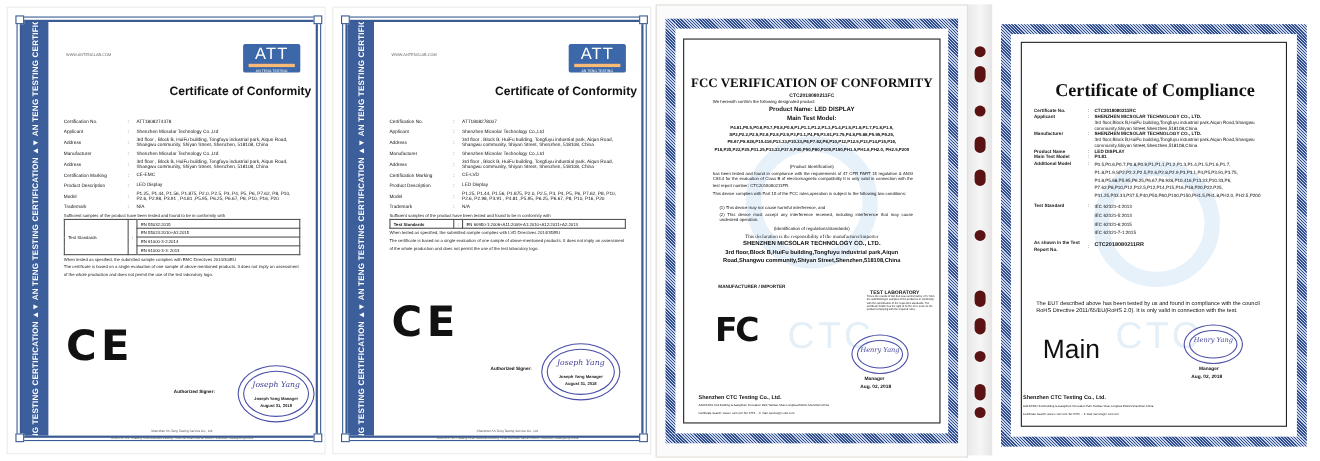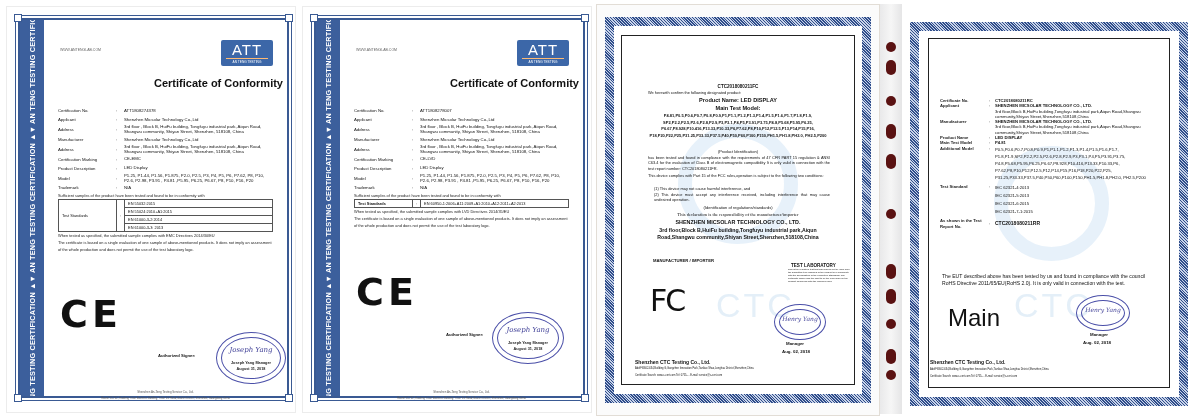--- a/index.html
+++ b/index.html
@@ -8,21 +8,21 @@
 
   
   .att { width: 290px; height: 407px; top: 6px; background: #fff; border: 1px solid #ececec; }
   .att .frame { position: absolute; left: 11px; top: 11px; right: 6px; bottom: 14px; border: 2px solid #3a5a93; outline: 1px solid #3a5a93; outline-offset: 2px; background: #fff; }
   .att .side { position: absolute; left: 0; top: 0; bottom: 0; width: 24px; background: #3c5f9c; overflow: hidden; }
   .att .side span { position: absolute; left: 50%; top: 50%; transform: translate(-50%,-50%) rotate(-90deg); white-space: nowrap; color: #fff; font-size: 7.3px; font-weight: bold; letter-spacing: 0.2px; }
   .att .corner { position: absolute; width: 8px; height: 8px; border: 1px solid #3a5a93; background: #fff; }
   .att .body { position: absolute; left: 28px; top: 0; right: 4px; bottom: 0; }
   .att .url { position: absolute; left: 12px; top: 28px; font-size: 3.5px; color: #666; }
   .att .logo { position: absolute; right: 10px; top: 20px; width: 52px; height: 26px; background: #3c67a8; border-radius: 2px; color: #fff; text-align: center; }
-  .att .logo .big { font-size: 15px; letter-spacing: 1px; line-height: 17px; display: block; border-bottom: 1px solid #fdba74; margin: 1px 5px 0 5px; }
+  .att .logo .big { font-size: 15px; letter-spacing: 1px; line-height: 17px; display: block; border-bottom: 3px solid #fdba74; margin: 1px 5px 0 5px; }
   .att .logo .small { font-size: 3.2px; display: block; margin-top: 1px; }
   .att .title { position: absolute; left: 0; right: 0; top: 57px; text-align: right; font-size: 11px; font-weight: bold; }
   .att .rows { position: absolute; left: 10px; right: 10px; top: 86px; font-size: 4.3px; }
   .att .row { display: flex; min-height: 9px; align-items: center; }
   .att .row .lbl { width: 58px; flex: none; }
   .att .row .colon { width: 8px; flex: none; }
   .att .row .val { flex: 1; line-height: 5.4px; }
   .att .para { font-size: 3.9px; line-height: 7px; color: #222; }
   .att table.std { border-collapse: collapse; width: 100%; font-size: 3.9px; margin: 0; }
   .att table.std td { border: 0.7px solid #555; padding: 0 3px; line-height: 7px; }
@@ -248,20 +248,21 @@
   </div>
 </div>
 
 <div class="panel fcc ctc-bg" style="left:596px; width:284px; top:4px; height:412px; border:1px solid #e2ddd6;">
   <div class="guilloche" style="left:8px; top:12px; right:8px; bottom:12px;"></div>
   <div class="ctc-inner" style="left:24px; top:30px; right:24px; bottom:30px;"></div>
 </div>
 <div style="position:absolute; left:596px; top:4px; width:284px; height:412px;" class="fcc">
   <div class="watermark" style="left:82px; top:120px; width:120px; height:120px;"></div>
   <div class="wm-text" style="left:120px; top:282px;">CTC</div>
+  <div class="title" style="top:64px;">FCC VERIFICATION OF CONFORMITY</div>
   <div class="center" style="top:80px; font-size:4.6px; font-weight:bold;">CTC2018080211FC</div>
   <div class="p" style="top:86px; text-align:left;">We herewith confirm the following designated product:</div>
   <div class="center" style="top:93px; font-size:5.6px; font-weight:bold;">Product Name: LED DISPLAY</div>
   <div class="center" style="top:101px; font-size:5.6px; font-weight:bold;">Main Test Model:</div>
   <div class="center" style="top:109px; left:50px; right:50px; font-size:4px; line-height:6.5px; font-weight:bold;">P4.81,P0.5,P0.6,P0.7,P0.8,P0.9,P1,P1.1,P1.2,P1.3,P1.4,P1.5,P1.6,P1.7,P1.8,P1.9, SP2,P2.2,P2.5,P2.6,P2.8,P2.9,P3,P3.1,P4,P5,P3.91,P3.75,P4.8,P5.68,P5.95,P6.25, P6.67,P8.928,P10.416,P13.33,P10.33,P6,P7.62,P8,P10,P12,P12.5,P13,P14,P15,P16, P18,P20,P22,P25,P31.25,P33.33,P37.5,P40,P50,P60,P100,P150,PH1.5,PH1.8,PH2.0, PH2.5,P200</div>
   <div class="center" style="top:145px; font-size:4px;">(Product Identification)</div>
   <div class="p" style="top:151px;">has been tested and found in compliance with the requirements of 47 CFR PART 15 regulation &amp; ANSI C63.4 for the evaluation of Class B of electromagnetic compatibility It is only valid in connection with the test report number: CTC2018080211FR.</div>
   <div class="p" style="top:169px;">This device complies with Part 15 of the FCC rules,operation is subject to the following two conditions:</div>
   <div class="p" style="top:182px; left:58px;">(1)  This device may not cause harmful interference, and</div>
   <div class="p" style="top:188px; left:58px;">(2)  This device must accept any interference received, including interference that may cause undesired operation.</div>
@@ -275,41 +276,42 @@
   <div class="stamp" style="left:178px; top:300px; width:52px; height:36px;">
     <div class="inner"></div>
     <div class="sig" style="top:10px; font-size:6px;">Henry Yang</div>
   </div>
   <div style="position:absolute; left:190px; top:337px; font-size:4.4px; font-weight:bold;">Manager</div>
   <div style="position:absolute; left:186px; top:345px; font-size:4.4px; font-weight:bold;">Aug. 02, 2018</div>
   <div style="position:absolute; left:39px; top:355px; font-size:5px; font-weight:bold;">Shenzhen CTC Testing Co., Ltd.</div>
   <div style="position:absolute; left:39px; top:363px; font-size:2.6px; width:200px;">Add:F6/602-634,Building G,Gangzhen Innovation Park,Tianliao Shao,Longhua District,Shenzhen,China</div>
   <div style="position:absolute; left:39px; top:370px; font-size:2.6px; width:200px;">Certificate Search: www.c-cert.com  Tel: 0755-...  E-mail: service@c-cert.com</div>
 </div>
-<div style="position:absolute; left:650px; top:283px; font-size:30px; font-weight:normal; font-family:'DejaVu Sans',sans-serif; letter-spacing:-2px;">FC</div>
+<div style="position:absolute; left:650px; top:283px; font-size:30px; font-weight:bold; font-family:'DejaVu Sans',sans-serif; letter-spacing:-2px;">FC</div>
 
 <div class="sheet-protector">
   <div class="hole" style="top:38px; height:10px;"></div>
   <div class="hole" style="top:56px; height:15px;"></div>
   <div class="hole" style="top:92px; height:10px;"></div>
   <div class="hole" style="top:120px; height:15px;"></div>
   <div class="hole" style="top:150px; height:15px;"></div>
   <div class="hole" style="top:205px; height:10px;"></div>
   <div class="hole" style="top:260px; height:15px;"></div>
   <div class="hole" style="top:285px; height:15px;"></div>
   <div class="hole" style="top:315px; height:10px;"></div>
   <div class="hole" style="top:345px; height:15px;"></div>
   <div class="hole" style="top:366px; height:10px;"></div>
 </div>
 
 <div class="panel comp" style="left:904px; width:292px; top:6px; height:410px;">
   <div class="guilloche" style="left:6px; top:16px; right:8px; bottom:10px;"></div>
   <div class="ctc-inner" style="left:24px; top:32px; right:26px; bottom:28px;"></div>
   <div class="watermark" style="left:90px; top:140px; width:115px; height:115px;"></div>
   <div class="wm-text" style="left:110px; top:280px;">CTC</div>
+  <div class="title" style="top:66px;">Certificate of Compliance</div>
 </div>
 <div class="comp">
   <div class="rows">
     <div class="row">
         <span class="lbl">Certificate No.</span>
         <span class="colon">:</span>
         <span class="val" style="font-weight:bold;">CTC2018080211RC</span>
       </div>
     <div class="row">
         <span class="lbl">Applicant</span>

